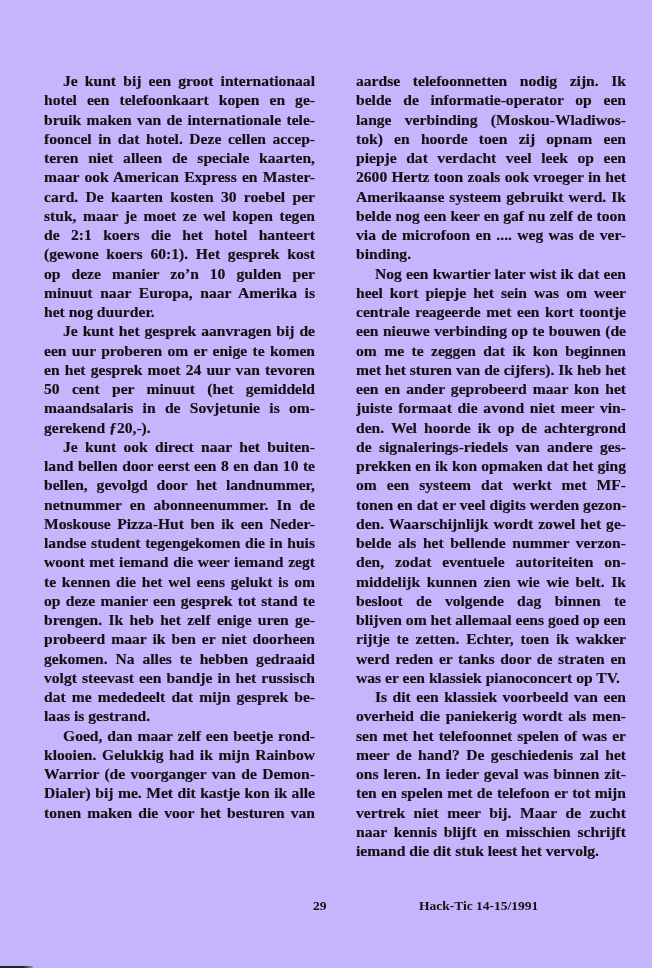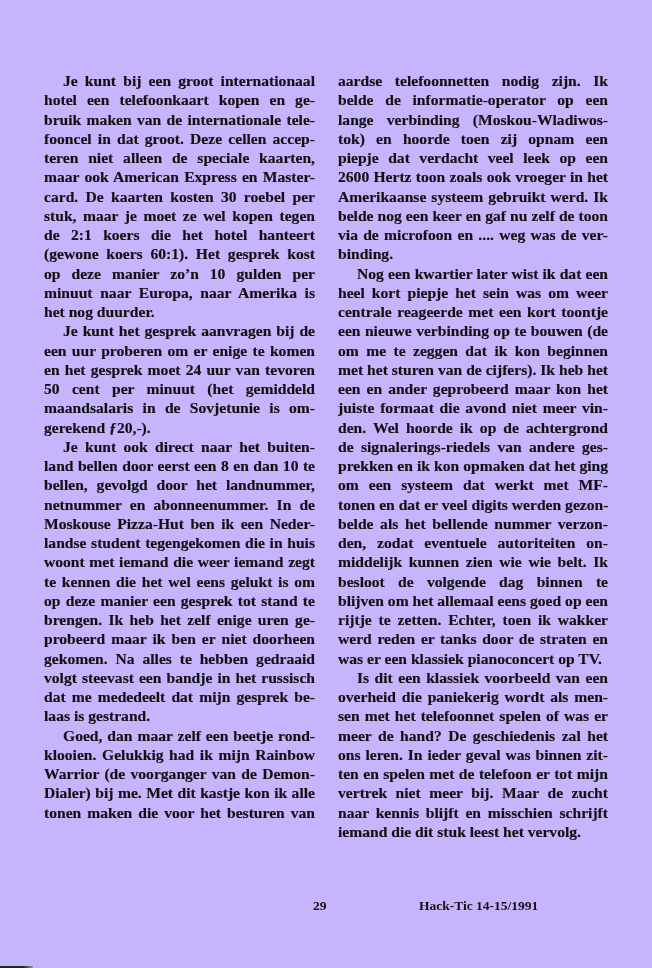--- a/index.html
+++ b/index.html
@@ -5,41 +5,41 @@
   html, body { margin: 0; padding: 0; background: #ffffff; }
   body { width: 652px; height: 968px; position: relative; overflow: hidden; }
   .page { position: absolute; left: 0; top: 0; width: 652px; height: 968px; background: #c4b5fd; }
   .col {
     position: absolute; top: 71px;
     font-family: "Liberation Serif", "DejaVu Serif", serif;
     font-size: 15.6px; line-height: 19.25px; color: #111;
     font-weight: bold; -webkit-text-stroke: 0.15px #111;
   }
   .col-left { left: 44px; width: 271px; }
-  .col-right { left: 338px; width: 270px; }
+  .col-right { left: 356px; width: 270px; }
   .line { display: block; white-space: nowrap; text-align: justify; text-align-last: justify; height: 19.25px; overflow: hidden; }
   .line.last { text-align-last: left; }
   .line.indent { padding-left: 19px; }
   .footer {
     position: absolute; top: 898px; font-family: Liberation Serif, serif;
     font-size: 13.5px; font-weight: bold; color: #111;
   }
   .page-number { left: 313px; }
   .journal { left: 419px; }
   .scan-mark { position: absolute; left: 0; top: 966px; width: 33px; height: 2px; background: linear-gradient(90deg,#222 0%,#222 70%,#999 100%); }
 </style>
 </head>
 <body>
 
 <div class="page">
   <div class="col col-left">
       <span class="line indent">Je kunt bij een groot internationaal</span>
       <span class="line">hotel een telefoonkaart kopen en ge-</span>
       <span class="line">bruik maken van de internationale tele-</span>
-      <span class="line">fooncel in dat groot. Deze cellen accep-</span>
+      <span class="line">fooncel in dat hotel. Deze cellen accep-</span>
       <span class="line">teren niet alleen de speciale kaarten,</span>
       <span class="line">maar ook American Express en Master-</span>
       <span class="line">card. De kaarten kosten 30 roebel per</span>
       <span class="line">stuk, maar je moet ze wel kopen tegen</span>
       <span class="line">de 2:1 koers die het hotel hanteert</span>
       <span class="line">(gewone koers 60:1). Het gesprek kost</span>
       <span class="line">op deze manier zo’n 10 gulden per</span>
       <span class="line">minuut naar Europa, naar Amerika is</span>
       <span class="line last">het nog duurder.</span>
       <span class="line indent">Je kunt het gesprek aanvragen bij de</span>
@@ -86,20 +86,21 @@
       <span class="line">een nieuwe verbinding op te bouwen (de</span>
       <span class="line">om me te zeggen dat ik kon beginnen</span>
       <span class="line">met het sturen van de cijfers). Ik heb het</span>
       <span class="line">een en ander geprobeerd maar kon het</span>
       <span class="line">juiste formaat die avond niet meer vin-</span>
       <span class="line">den. Wel hoorde ik op de achtergrond</span>
       <span class="line">de signalerings-riedels van andere ges-</span>
       <span class="line">prekken en ik kon opmaken dat het ging</span>
       <span class="line">om een systeem dat werkt met MF-</span>
       <span class="line">tonen en dat er veel digits werden gezon-</span>
+      <span class="line">den. Waarschijnlijk wordt zowel het ge-</span>
       <span class="line">belde als het bellende nummer verzon-</span>
       <span class="line">den, zodat eventuele autoriteiten on-</span>
       <span class="line">middelijk kunnen zien wie wie belt. Ik</span>
       <span class="line">besloot de volgende dag binnen te</span>
       <span class="line">blijven om het allemaal eens goed op een</span>
       <span class="line">rijtje te zetten. Echter, toen ik wakker</span>
       <span class="line">werd reden er tanks door de straten en</span>
       <span class="line last">was er een klassiek pianoconcert op TV.</span>
       <span class="line indent">Is dit een klassiek voorbeeld van een</span>
       <span class="line">overheid die paniekerig wordt als men-</span>

